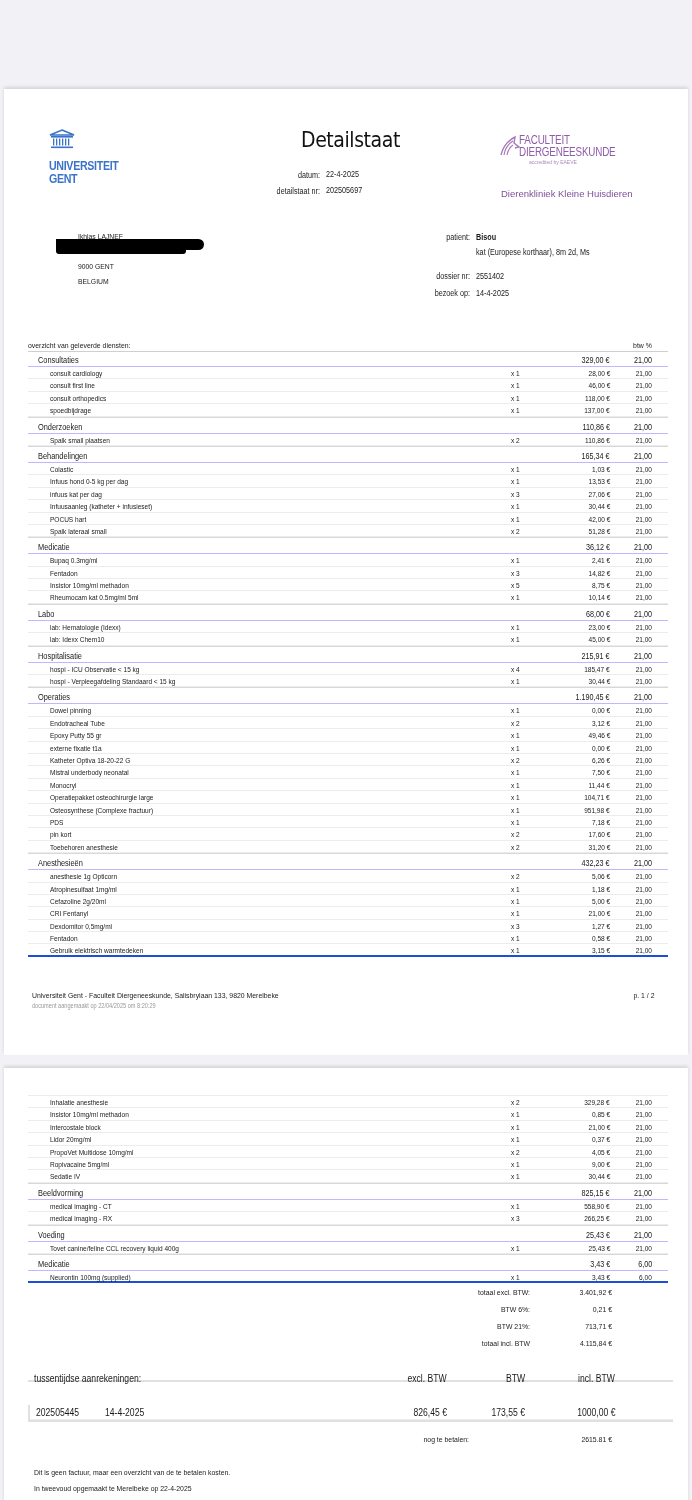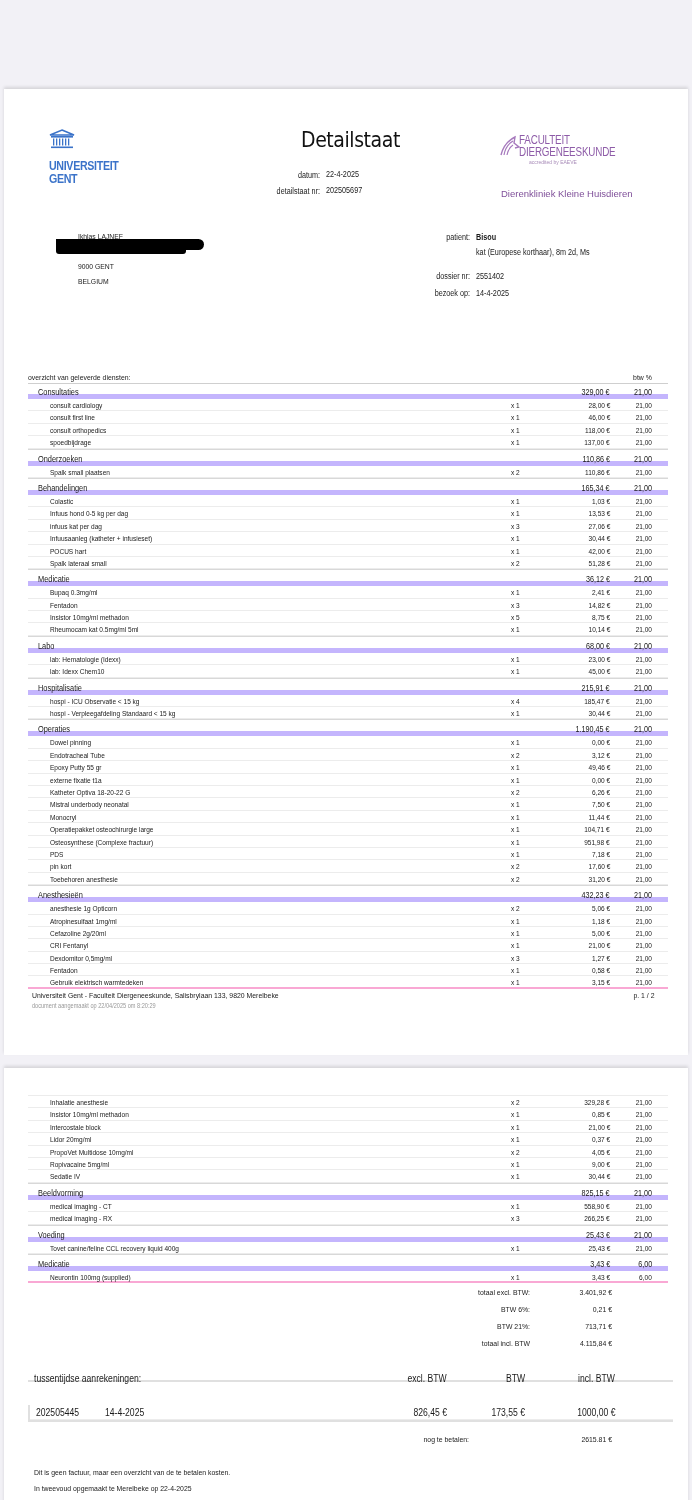--- a/index.html
+++ b/index.html
@@ -26,28 +26,28 @@
   .redact2 { position: absolute; left: 52px; top: 154px; width: 130px; height: 11px; background: #000; border-radius: 3px; }
 
   
   .tbl { position: absolute; left: 24px; width: 640px; }
   .row { position: relative; height: 12.4px; border-bottom: 1px solid #ececec; font-size: 7.6px; }
   .row span { position: absolute; top: 2px; white-space: nowrap; transform: scaleX(0.86); }
   .row .name { left: 22px; transform-origin: left; }
   .row .qty { left: 483px; transform-origin: left; }
   .row .amt { right: 58px; transform-origin: right; }
   .row .vat { right: 16px; transform-origin: right; }
-  .cat { height: 15px; border-bottom: 5px solid #c4b5fd; font-size: 8.6px; text-decoration: underline; }
+  .cat { height: 15px; border-bottom: 1px solid #c4b5fd; font-size: 8.6px; text-decoration: underline; }
   .cat span { top: 3px; }
   .cat .name { left: 10px; }
   .cat .amt, .cat .vat { font-size: 8.4px; }
   .grp-sep { height: 2px; border-top: 1px solid #d8d8d8; }
-  .tbl-head { position: relative; height: 12px; font-size: 8px; border-bottom: 1px solid #cfcfcf; margin-top: 32px; }
+  .tbl-head { position: relative; height: 12px; font-size: 8px; border-bottom: 1px solid #cfcfcf; }
   .tbl-head span { position: absolute; top: 1px; white-space: nowrap; transform: scaleX(0.86); }
-  .thick { border-bottom: 2px solid #f9a8d4; }
+  .thick { border-bottom: 2px solid #1d4ed8; }
 
   .footer-line { position: absolute; left: 28px; top: 902px; font-size: 8px; transform: scaleX(0.86); transform-origin: left; white-space: nowrap; }
   .footer-sub { position: absolute; left: 28px; top: 913px; font-size: 6.5px; color: #999; transform: scaleX(0.86); transform-origin: left; white-space: nowrap; }
   .page-num { position: absolute; right: 34px; top: 902px; font-size: 8px; transform: scaleX(0.86); transform-origin: right; white-space: nowrap; }
 
   .tot-label { position: absolute; width: 120px; text-align: right; font-size: 8px; transform: scaleX(0.86); transform-origin: right; white-space: nowrap; }
   .tot-val { position: absolute; width: 100px; text-align: right; font-size: 8px; transform: scaleX(0.86); transform-origin: right; white-space: nowrap; }
 
   .interim { position: absolute; left: 24px; top: 303px; width: 645px; font-size: 10px; }
   .interim .hdr { position: relative; height: 11px; border-bottom: 2px solid #e0e0e0; }

